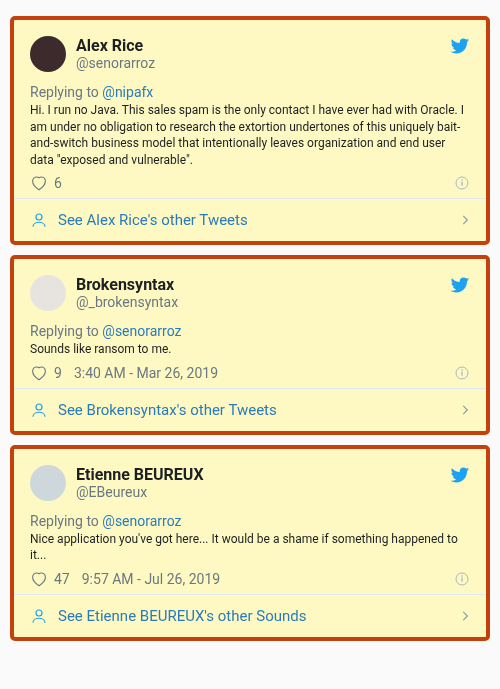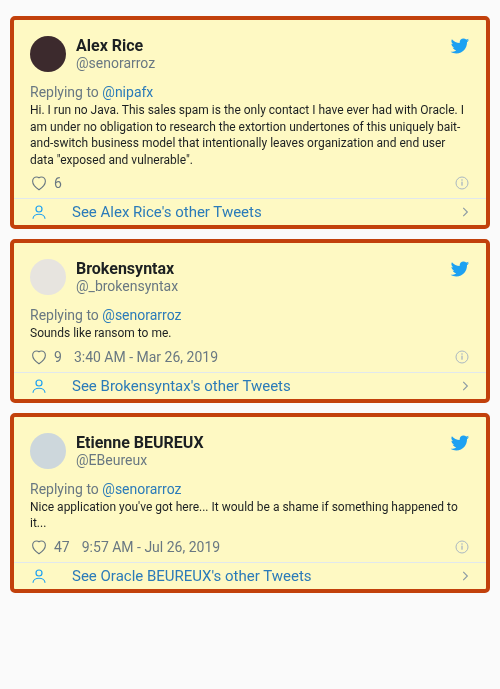--- a/index.html
+++ b/index.html
@@ -77,25 +77,25 @@
   .info-icon {
     position: absolute;
     right: 0;
     width: 16px; height: 16px;
     color: #aab8c2;
   }
   .footer {
     border-top: 1px solid #e1e8ed;
     display: flex;
     align-items: center;
-    padding: 4px 16px;
+    padding: 12px 16px;
     color: #2b7bb9;
     font-size: 15px;
     position: relative;
-    gap: 24px;
+    gap: 10px;
   }
   .footer .person-icon {
     width: 18px; height: 18px;
     color: #1da1f2;
     flex: 0 0 18px;
   }
   .chevron {
     position: absolute;
     right: 14px;
     width: 14px; height: 14px;
@@ -247,21 +247,21 @@
         </span>
       </div>
     </div>
     <a class="footer link">
       <span class="person-icon">
         <svg viewBox="0 0 24 24" fill="none" stroke="currentColor" stroke-width="1.6">
             <circle cx="12" cy="8" r="4"></circle>
             <path d="M4 21c0-4 4-6 8-6s8 2 8 6"></path>
           </svg>
       </span>
-      <span>See Oracle BEUREUX's other Tweets</span>
+      <span>See Etienne BEUREUX's other Sounds</span>
       <span class="chevron">
         <svg viewBox="0 0 24 24" fill="none" stroke="currentColor" stroke-width="2">
             <path d="M9 5l7 7-7 7"></path>
           </svg>
       </span>
     </a>
   </div>
 
 </div>
 

